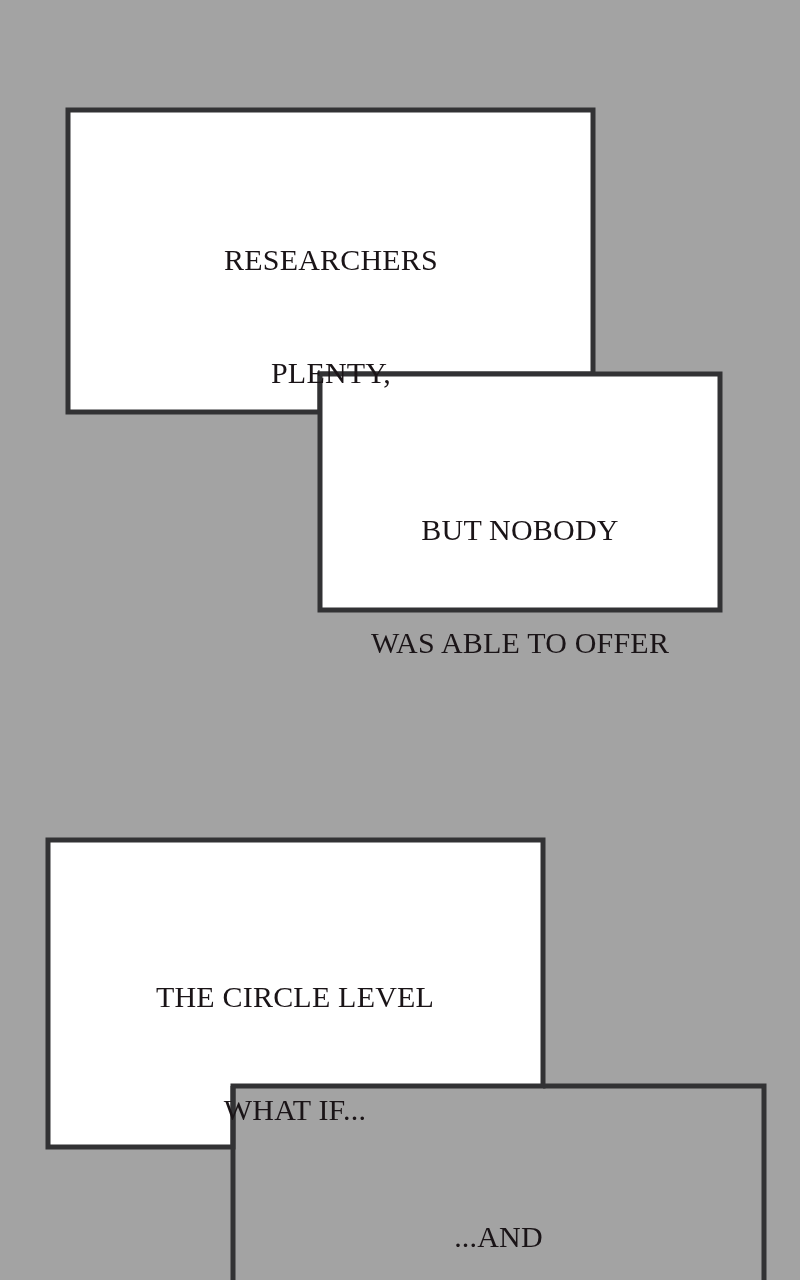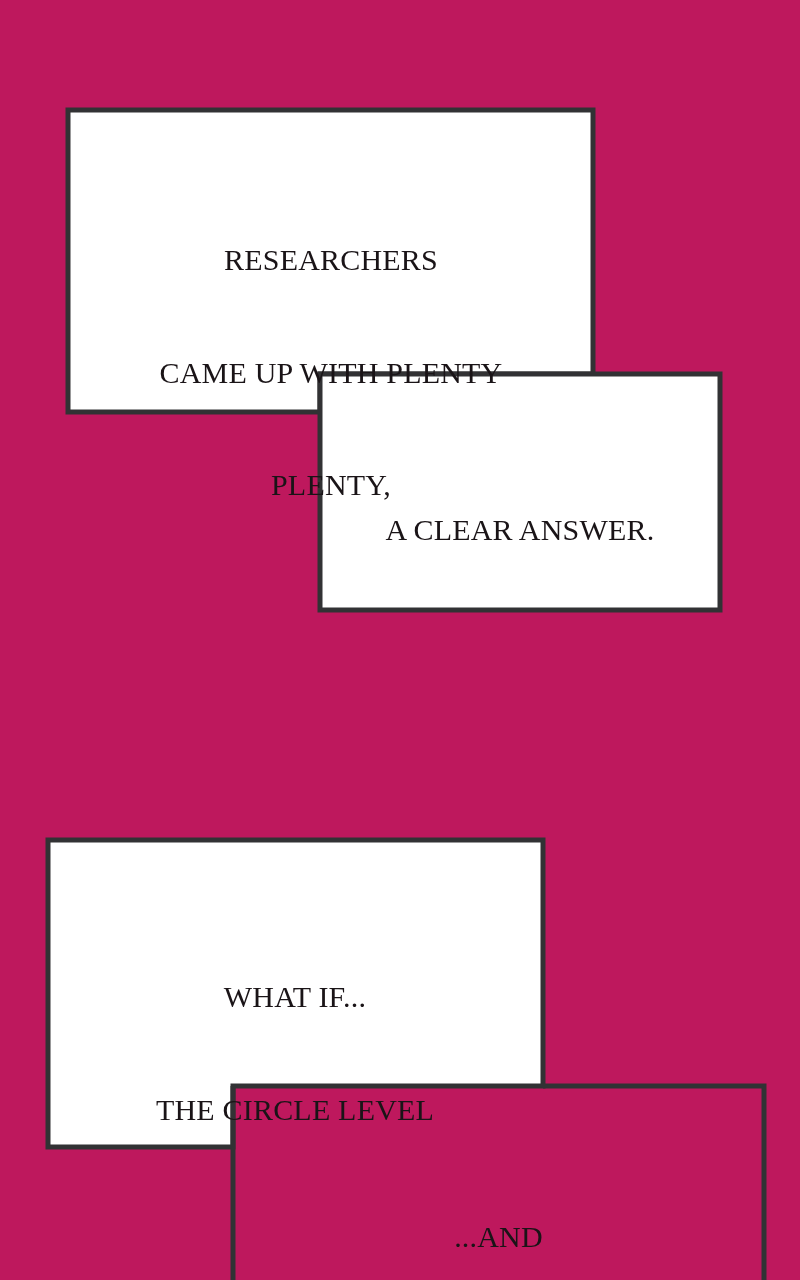--- a/index.html
+++ b/index.html
@@ -14,21 +14,21 @@
     overflow: hidden;
     font-family: "Liberation Serif", "DejaVu Serif", serif;
   }
 
   #page {
     position: absolute;
     left: 0;
     top: 0;
     width: 800px;
     height: 1280px;
-    background: #be185d;
+    background: #a3a3a3;
   }
 
   .bubble-shapes {
     position: absolute;
     left: 0;
     top: 0;
     width: 800px;
     height: 1280px;
     pointer-events: none;
   }
@@ -87,31 +87,31 @@
 
     <path d="M 593 374 L 720 374 L 720 610 L 320 610 L 320 374 Z" fill="#ffffff" stroke="#323234" stroke-width="5" stroke-linejoin="miter" stroke-linecap="butt"></path>
 
     <path d="M 48 840 L 543 840 L 543 1086 L 233 1086 L 233 1147 L 48 1147 Z" fill="#ffffff" stroke="#323234" stroke-width="5" stroke-linejoin="miter" stroke-linecap="butt"></path>
 
     <path d="M 543 1086 L 764 1086 L 764 1284 M 233 1086 L 233 1284" fill="none" stroke="#323234" stroke-width="5" stroke-linejoin="miter" stroke-linecap="butt"></path>
   </svg>
 
   <div class="bubble-text" id="bubble1-text">
     <span class="tline">RESEARCHERS</span>
-    <span class="tline">CAME UP WITH PLENTY</span>
     <span class="tline">PLENTY,</span>
   </div>
 
   <div class="bubble-text" id="bubble2-text">
-    <span class="tline">A CLEAR ANSWER.</span>
+    <span class="tline">BUT NOBODY</span>
+    <span class="tline">WAS ABLE TO OFFER</span>
   </div>
 
   <div class="bubble-text" id="bubble3-text">
+    <span class="tline">THE CIRCLE LEVEL</span>
     <span class="tline">WHAT IF...</span>
-    <span class="tline">THE CIRCLE LEVEL</span>
     
     
   </div>
 
   <div class="bubble-text" id="bubble4-text">
     <span class="tline">...AND</span>
     
     
     
   </div>

